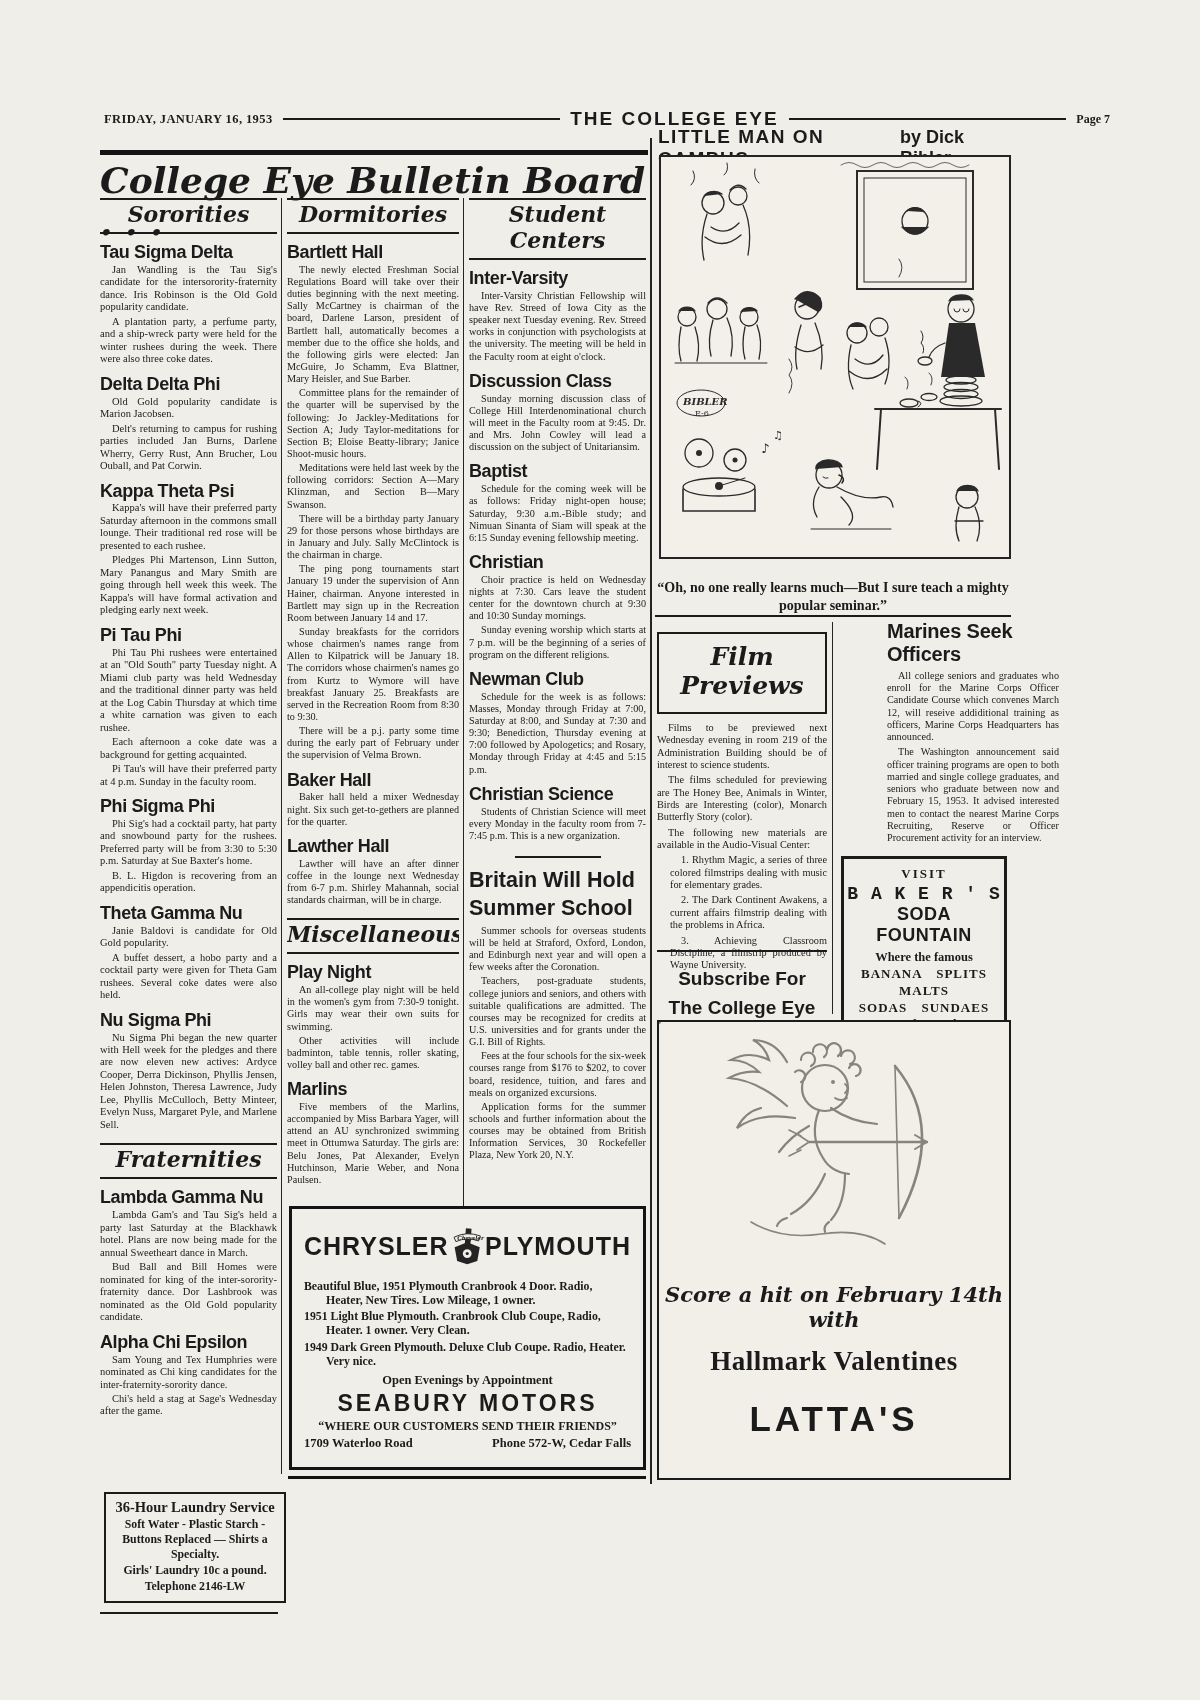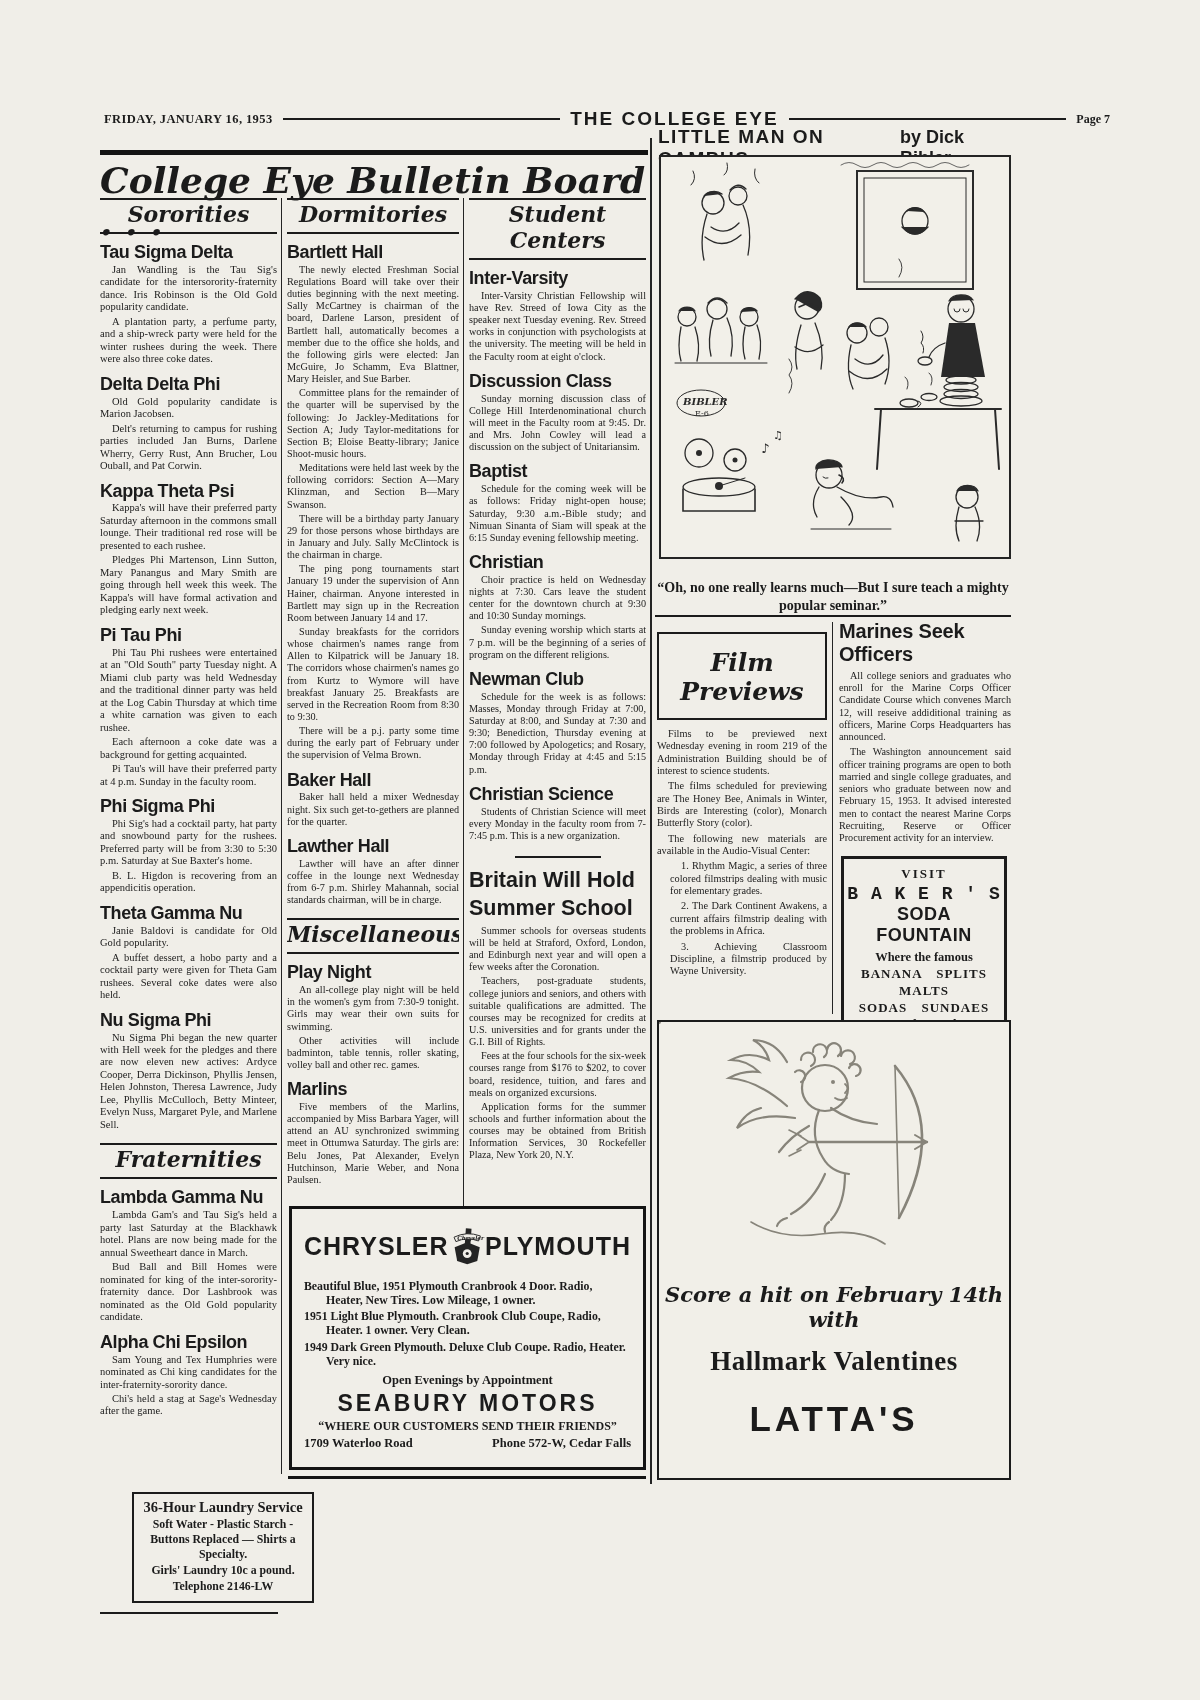--- a/index.html
+++ b/index.html
@@ -43,45 +43,45 @@
   .vdiv{position:absolute; width:1px; background:#242424;}
   .vdiv-1{left:281px; top:198px; height:1276px;}
   .vdiv-2{left:463px; top:198px; height:1010px;}
   .vdiv-main{left:650px; top:138px; height:1346px; width:2px;}
   .vdiv-right{left:832px; top:622px; height:392px;}
   .hr-right{position:absolute; left:655px; top:615px; width:356px; border-top:2px solid #1b1b1b;}
   .hr-under-laundry{position:absolute; left:100px; top:1612px; width:178px; border-top:2px solid #1b1b1b;}
   .hr-under-seabury{position:absolute; left:288px; top:1476px; width:358px; border-top:3px solid #141414;}
   
   .laundry-box{position:absolute; left:104px; top:1492px; width:168px; border:2px solid #1b1b1b;
-    text-align:center; padding:5px 5px 7px; font-weight:bold;margin-left:28px;}
+    text-align:center; padding:5px 5px 7px; font-weight:bold;}
   .laundry-title{font-size:14.5px; margin:0;}
   .laundry-line{font-size:11.8px; margin:1px 0 0;}
   
   .cartoon-header{position:absolute; left:658px; top:126px; width:352px;
     display:flex; justify-content:space-between; align-items:baseline;
     font-family:"Liberation Sans",sans-serif; font-weight:bold;}
   .cartoon-title{font-size:19px; letter-spacing:1.5px;}
   .cartoon-byline{font-size:18px;}
   .cartoon-box{position:absolute; left:659px; top:155px; width:352px; height:404px;
     border:2px solid #242424; background:#f2f0e9; box-sizing:border-box;}
   .cartoon-caption{position:absolute; left:652px; top:565px; width:362px;
     text-align:center; font-weight:bold; font-size:14px; line-height:1.25;}
   
   .film-col{position:absolute; left:657px; top:628px; width:170px;}
   .film-head-box{border:2px solid #1b1b1b; text-align:center; font-family:"DejaVu Serif",serif;
-    font-style:italic; font-weight:bold; font-size:25px; padding:14px 2px 12px; margin:4px 0 8px;}
+    font-style:italic; font-weight:bold; font-size:25px; padding:8px 2px 12px; margin:4px 0 8px;}
   .film-col p{margin:0 0 3px; font-size:10.3px; line-height:1.2; text-align:justify; text-indent:11px;}
   .film-item{margin:3px 0 0; font-size:10.3px; line-height:1.2; text-align:justify;
     padding-left:13px; text-indent:-13px;}
   .subscribe-box{position:absolute; left:657px; top:950px; width:170px; border-top:2px solid #1b1b1b;
     padding-top:12px; text-align:center; font-family:"Liberation Sans",sans-serif;
     font-weight:bold; font-size:19px; line-height:1.55;}
   
-  .marines-col{position:absolute; left:839px; top:620px; width:172px;}
+  .marines-col{position:absolute; left:887px; top:620px; width:172px;}
   .marines-head{margin:0 0 4px; font-family:"Liberation Sans",sans-serif; font-weight:bold;
     font-size:20px; letter-spacing:-0.2px;}
   .marines-col p{margin:0 0 3px; font-size:10.2px; line-height:1.2; text-align:justify; text-indent:11px;}
   
   .bakers-box{position:absolute; left:841px; top:856px; width:166px; border:3px solid #1b1b1b;
     box-sizing:border-box; text-align:center; padding:7px 3px 8px; font-weight:bold;}
   .bakers-visit{font-size:13px; letter-spacing:2px; margin:0;}
   .bakers-name1{font-family:Liberation Mono, monospace; font-size:18px; letter-spacing:1px; margin:2px 0 0;}
   .bakers-name2{font-family:"Liberation Sans",sans-serif; font-size:18px; letter-spacing:0.5px; margin:0;}
   .bakers-tag{font-size:12.5px; margin:4px 0 0;}
@@ -492,20 +492,24 @@
         <p>The following new materials are available in the Audio-Visual Center:</p>
       </div>
     <div>
 
     <p class="film-item">1. Rhythm Magic, a series of three colored filmstrips dealing with music for elementary grades.</p>
         <p class="film-item">2. The Dark Continent Awakens, a current affairs filmstrip dealing with the problems in Africa.</p>
         <p class="film-item">3. Achieving Classroom Discipline, a filmstrip produced by Wayne University.</p>
       </div>
   </div>
 
+  <div class="subscribe-box">
+    <div>Subscribe For</div>
+    <div>The College Eye</div>
+  </div>
 
   <div class="marines-col">
     <h3 class="marines-head">Marines Seek Officers</h3>
     <div>
 
     <p>All college seniors and graduates who enroll for the Marine Corps Officer Candidate Course which convenes March 12, will reseive addiditional training as officers, Marine Corps Headquarters has announced.</p>
         <p>The Washington announcement said officer training programs are open to both married and single college graduates, and seniors who graduate between now and February 15, 1953. It advised interested men to contact the nearest Marine Corps Recruiting, Reserve or Officer Procurement activity for an interview.</p>
       </div>
   </div>
 

